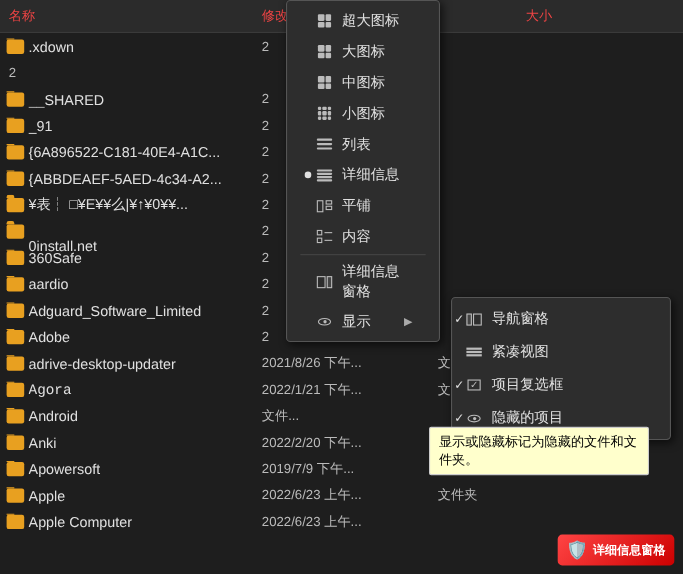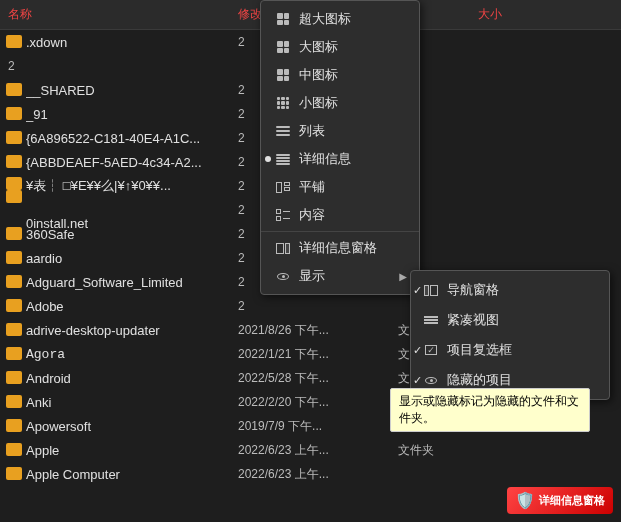--- a/index.html
+++ b/index.html
@@ -44,20 +44,21 @@
       display: flex;
       align-items: center;
       padding: 2px 0;
       height: 24px;
       cursor: default;
     }
 
     .file-row .name-cell {
       width: 230px;
       display: flex;
+      align-items: center;
       padding-left: 6px;
       overflow: hidden;
       white-space: nowrap;
       text-overflow: ellipsis;
     }
 
     .folder-icon {
       display: inline-block;
       width: 16px;
       height: 13px;
@@ -99,25 +100,25 @@
       padding-left: 8px;
       font-size: 12px;
       color: #bbb;
     }
 
     
     .context-menu {
       position: absolute;
       top: 0;
       left: 260px;
-      width: 160px;
+      width: 140px;
       background: #2d2d2d;
       border: 1px solid #555;
       border-radius: 4px;
-      padding: 4px 0;
+      padding: 4px 12px;
       z-index: 10;
       box-shadow: 2px 2px 8px rgba(0,0,0,0.6);
     }
 
     .menu-item {
       display: flex;
       align-items: center;
       padding: 4px 12px;
       cursor: pointer;
       font-size: 13px;
@@ -388,21 +389,20 @@
     </div>
     <div class="date-cell">2022/1/21 下午...</div>
     <div class="type-cell">文件夹</div>
     <div class="size-cell"></div>
   </div>
       <div class="file-row">
     <div class="name-cell">
       <span class="folder-icon"></span>
       <span style="overflow:hidden;text-overflow:ellipsis;white-space:nowrap;">Android</span>
     </div>
-    <div class="date-cell">2022/5/28 下午...</div>
     <div class="type-cell">文件...</div>
     <div class="size-cell"></div>
   </div>
       <div class="file-row">
     <div class="name-cell">
       <span class="folder-icon"></span>
       <span style="overflow:hidden;text-overflow:ellipsis;white-space:nowrap;">Anki</span>
     </div>
     <div class="date-cell">2022/2/20 下午...</div>
     <div class="type-cell">文件夹</div>

